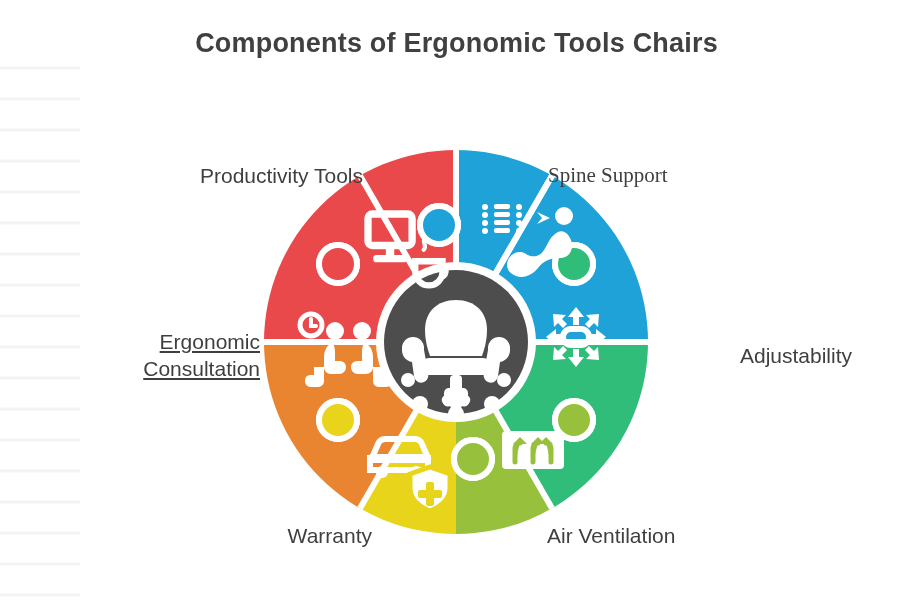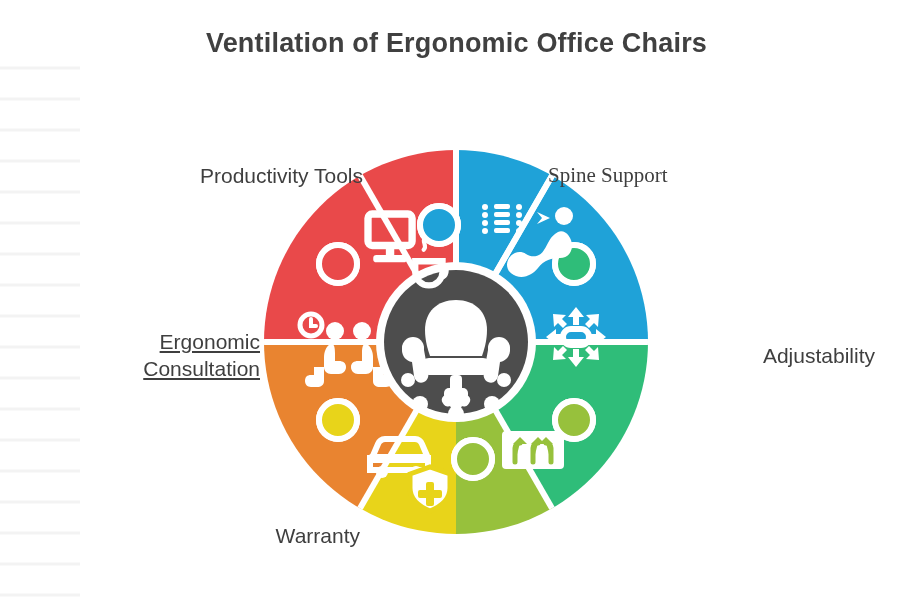--- a/index.html
+++ b/index.html
@@ -62,33 +62,33 @@
     width: 200px;
   }
   #label-spine-support {
     left: 548px;
     top: 162px;
     text-align: left;
     width: 220px;
     font-family: Liberation Serif, serif;
   }
   #label-adjustability {
-    left: 655px;
+    left: 686px;
     top: 342px;
-    text-align: right;
+    text-align: center;
     width: 220px;
   }
   #label-air-ventilation {
     left: 547px;
     top: 522px;
     text-align: left;
     width: 230px;
   }
   #label-warranty {
-    left: 160px;
+    left: 172px;
     top: 522px;
     text-align: right;
     width: 200px;
   }
   #label-ergonomic-consultation {
     left: 40px;
     top: 328px;
     text-align: right;
     width: 220px;
     text-decoration: underline;
@@ -113,21 +113,21 @@
     <line x1="0" y1="409" x2="80" y2="409"></line>
     <line x1="0" y1="440" x2="80" y2="440"></line>
     <line x1="0" y1="471" x2="80" y2="471"></line>
     <line x1="0" y1="502" x2="80" y2="502"></line>
     <line x1="0" y1="533" x2="80" y2="533"></line>
     <line x1="0" y1="564" x2="80" y2="564"></line>
     <line x1="0" y1="595" x2="80" y2="595"></line>
   </g>
 </svg>
 
-<div id="page-title" style="color: rgb(64, 64, 64);">Ventilation of Ergonomic Office Chairs</div>
+<div id="page-title" style="color: rgb(64, 64, 64);">Components of Ergonomic Tools Chairs</div>
 
 <div id="wheel-wrap">
 
   <svg id="wheel-svg" viewBox="0 0 400 400" xmlns="http://www.w3.org/2000/svg">
 
     <defs>
 
       <clipPath id="clip-outer">
         <circle cx="200" cy="200" r="192"></circle>
       </clipPath>
@@ -401,19 +401,20 @@
     </g>
 
   </svg>
 
   <div class="seg-label" id="label-productivity-tools">Productivity Tools</div>
 
   <div class="seg-label" id="label-spine-support">Spine Support</div>
 
   <div class="seg-label" id="label-adjustability">Adjustability</div>
 
+  <div class="seg-label" id="label-air-ventilation">Air Ventilation</div>
 
   <div class="seg-label" id="label-warranty">Warranty</div>
 
   <div class="seg-label" id="label-ergonomic-consultation">Ergonomic
 Consultation</div>
 
 </div>
 
 </body></html>

